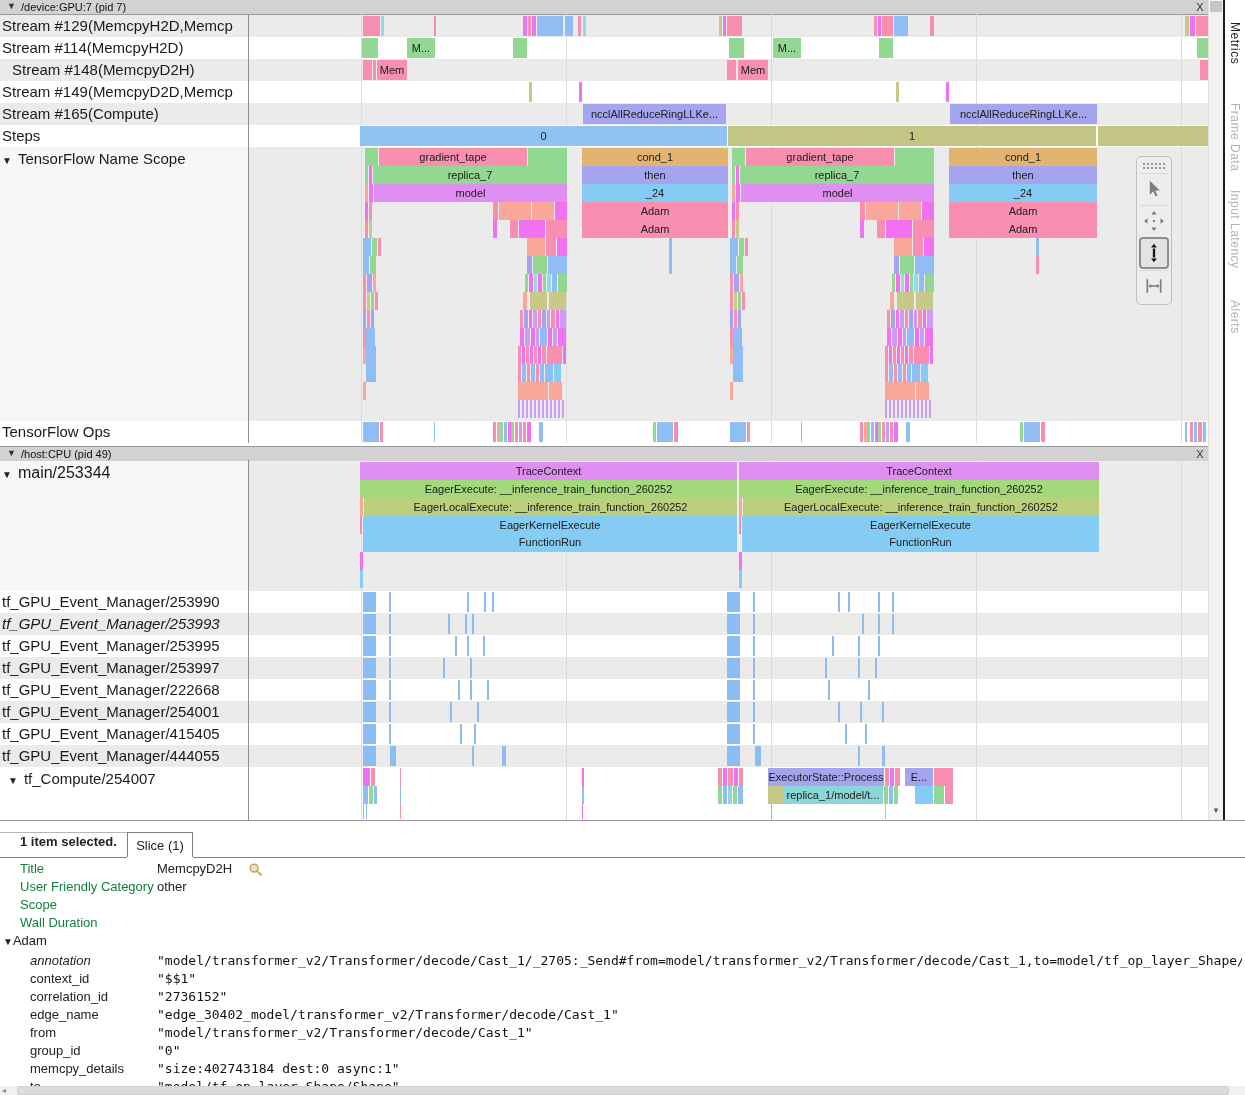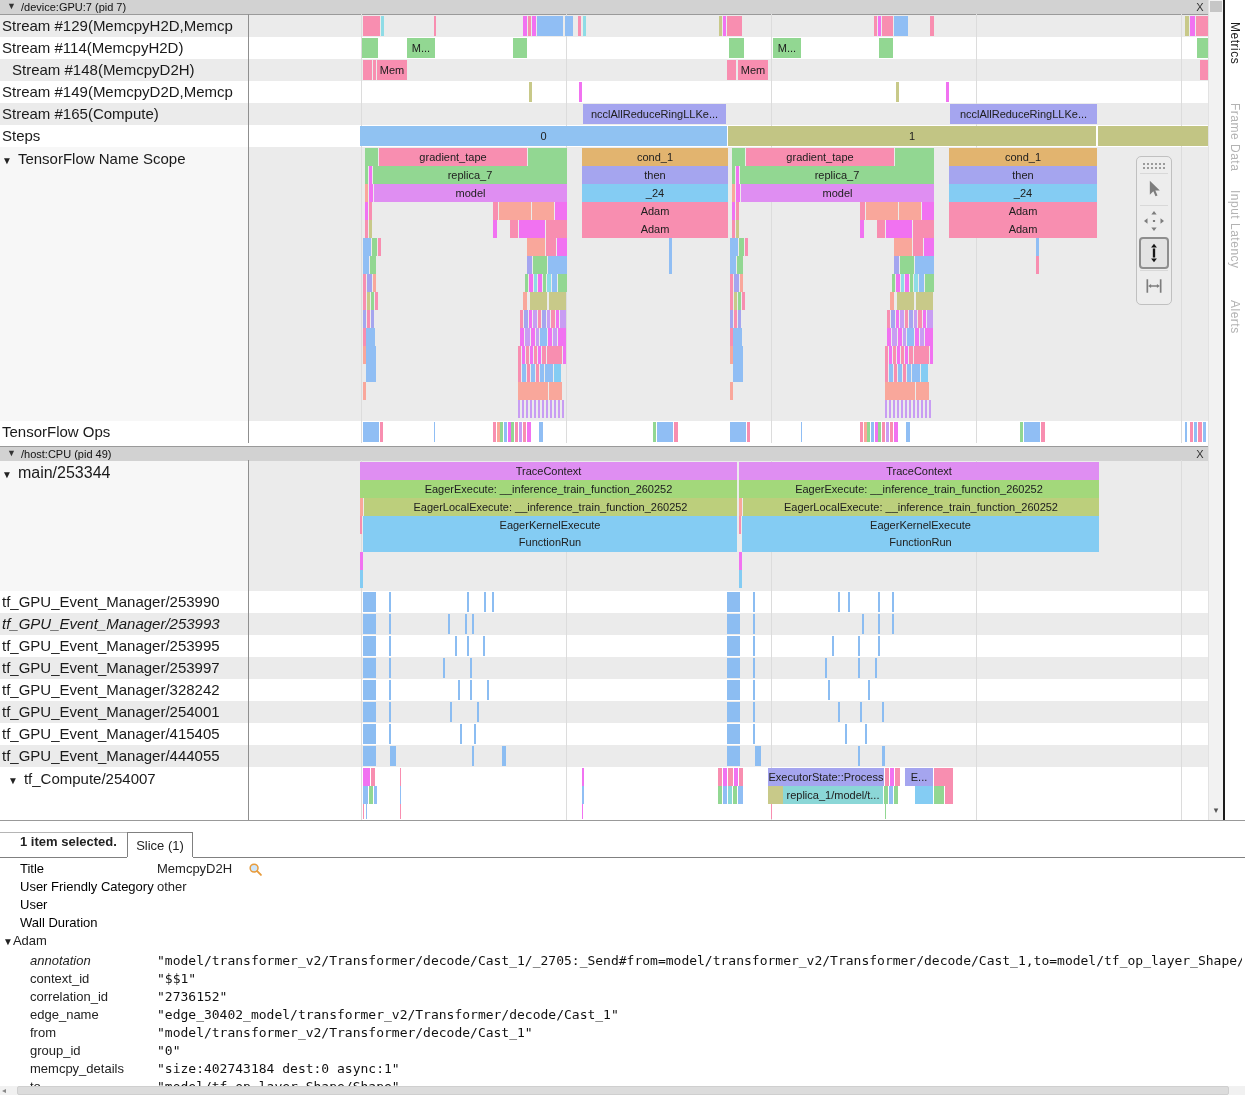--- a/index.html
+++ b/index.html
@@ -36,21 +36,21 @@
       background-size:4px 4px;}
   .tool.active{border:2px solid #8e8e8e;border-radius:4px;background:#e3e3e3;height:28px;width:26px;}
   #bottom{position:absolute;left:0;top:820px;width:1245px;height:275px;background:#fff;z-index:7;}
   #bp-topline{position:absolute;left:0;top:0;width:1245px;height:1px;background:#999;}
   #bp-status{position:absolute;left:20px;top:14px;font-size:13px;font-weight:bold;color:#222;}
   #bp-tab{position:absolute;left:127px;top:12px;width:66px;height:25px;background:#fff;
       border:1px solid #808080;border-bottom:none;text-align:center;font-size:13px;
       line-height:25px;color:#222;box-sizing:border-box;}
   .bp-hr{position:absolute;top:37px;height:1px;background:#808080;}
   .bp-hairline{position:absolute;top:12px;left:0;width:127px;height:1px;background:#b5b5b5;}
-  .fieldlabel{position:absolute;left:20px;font-size:13px;color:#000000;white-space:nowrap;}
+  .fieldlabel{position:absolute;left:20px;font-size:13px;color:#15803d;white-space:nowrap;}
   .fieldvalue{position:absolute;left:157px;font-size:13px;color:#222;white-space:nowrap;}
   #bp-args-h{position:absolute;left:3px;font-size:13px;color:#222;}
   #bp-args-h .tri{font-size:10px;}
   .argname{position:absolute;left:30px;font-size:13px;color:#222;white-space:nowrap;}
   .argvalue{position:absolute;left:157px;font-size:13px;color:#111;white-space:pre;
       font-family:"DejaVu Sans Mono",monospace;max-width:1085px;overflow:hidden;}
   #hscroll{position:absolute;left:0;top:266px;width:1245px;height:9px;background:#f1f1f1;}
   #hthumb{position:absolute;left:17px;top:0;width:1212px;height:9px;background:#dcdcdc;
       border:1px solid #cfcfcf;box-sizing:border-box;border-radius:2px;}
   #harrow{position:absolute;left:2px;top:0;width:14px;height:9px;font-size:8px;
@@ -484,21 +484,21 @@
       <div class="rowlabel" style="left: 2px; top: 657px; font-size: 15px; line-height: 22px; max-width: 244px;">tf_GPU_Event_Manager/253997</div>
       <div class="bar" style="left: 363px; top: 658px; width: 13px; height: 20px; background: rgb(140, 189, 242); line-height: 20px;"></div>
       <div class="bar" style="left: 389px; top: 658px; width: 2px; height: 20px; background: rgb(140, 189, 242); line-height: 20px;"></div>
       <div class="bar" style="left: 443px; top: 658px; width: 2px; height: 20px; background: rgb(140, 189, 242); line-height: 20px;"></div>
       <div class="bar" style="left: 470px; top: 658px; width: 2px; height: 20px; background: rgb(140, 189, 242); line-height: 20px;"></div>
       <div class="bar" style="left: 727px; top: 658px; width: 13px; height: 20px; background: rgb(140, 189, 242); line-height: 20px;"></div>
       <div class="bar" style="left: 753px; top: 658px; width: 2px; height: 20px; background: rgb(140, 189, 242); line-height: 20px;"></div>
       <div class="bar" style="left: 825px; top: 658px; width: 2px; height: 20px; background: rgb(140, 189, 242); line-height: 20px;"></div>
       <div class="bar" style="left: 858px; top: 658px; width: 2px; height: 20px; background: rgb(140, 189, 242); line-height: 20px;"></div>
       <div class="bar" style="left: 875px; top: 658px; width: 2px; height: 20px; background: rgb(140, 189, 242); line-height: 20px;"></div>
-      <div class="rowlabel" style="left: 2px; top: 679px; font-size: 15px; line-height: 22px; max-width: 244px;">tf_GPU_Event_Manager/328242</div>
+      <div class="rowlabel" style="left: 2px; top: 679px; font-size: 15px; line-height: 22px; max-width: 244px;">tf_GPU_Event_Manager/222668</div>
       <div class="bar" style="left: 363px; top: 680px; width: 13px; height: 20px; background: rgb(140, 189, 242); line-height: 20px;"></div>
       <div class="bar" style="left: 389px; top: 680px; width: 2px; height: 20px; background: rgb(140, 189, 242); line-height: 20px;"></div>
       <div class="bar" style="left: 458px; top: 680px; width: 2px; height: 20px; background: rgb(140, 189, 242); line-height: 20px;"></div>
       <div class="bar" style="left: 470px; top: 680px; width: 2px; height: 20px; background: rgb(140, 189, 242); line-height: 20px;"></div>
       <div class="bar" style="left: 487px; top: 680px; width: 2px; height: 20px; background: rgb(140, 189, 242); line-height: 20px;"></div>
       <div class="bar" style="left: 727px; top: 680px; width: 13px; height: 20px; background: rgb(140, 189, 242); line-height: 20px;"></div>
       <div class="bar" style="left: 753px; top: 680px; width: 2px; height: 20px; background: rgb(140, 189, 242); line-height: 20px;"></div>
       <div class="bar" style="left: 828px; top: 680px; width: 2px; height: 20px; background: rgb(140, 189, 242); line-height: 20px;"></div>
       <div class="bar" style="left: 868px; top: 680px; width: 2px; height: 20px; background: rgb(140, 189, 242); line-height: 20px;"></div>
       <div class="rowlabel" style="left: 2px; top: 701px; font-size: 15px; line-height: 22px; max-width: 244px;">tf_GPU_Event_Manager/254001</div>
@@ -620,21 +620,21 @@
         <div class="fieldlabel" style="top: 41px;">Title</div>
         <div class="fieldvalue" style="top: 41px;">MemcpyD2H</div>
         <div style="position: absolute; left: 248px; top: 42px;">
           <svg width="15" height="15" viewBox="0 0 16 16">
             <circle cx="6.5" cy="6.5" r="4.2" fill="#cfe6fa" stroke="#e79b3c" stroke-width="1.6"></circle>
             <path d="M9.8 9.8l4 4" stroke="#e79b3c" stroke-width="2" stroke-linecap="round"></path>
           </svg>
         </div>
         <div class="fieldlabel" style="top: 59px;">User Friendly Category</div>
         <div class="fieldvalue" style="top: 59px;">other</div>
-        <div class="fieldlabel" style="top: 77px;">User</div>
+        <div class="fieldlabel" style="top: 77px;">Scope</div>
         <div class="fieldvalue" style="top: 77px;"></div>
         <div class="fieldlabel" style="top: 95px;">Wall Duration</div>
         <div class="fieldvalue" style="top: 95px;"></div>
       </div>
     <div id="bp-args-h" style="top:113px;">
       <span class="tri">▼</span><span>Adam</span>
     </div>
     <div id="bp-args">
         <div class="argname" style="top: 133px; font-style: italic;">annotation</div>
         <div class="argvalue" style="top: 133px;">"model/transformer_v2/Transformer/decode/Cast_1/_2705:_Send#from=model/transformer_v2/Transformer/decode/Cast_1,to=model/tf_op_layer_Shape/Shape#::#edge_30402_model/transformer_v2/Transformer/decode/Cast_1"</div>

